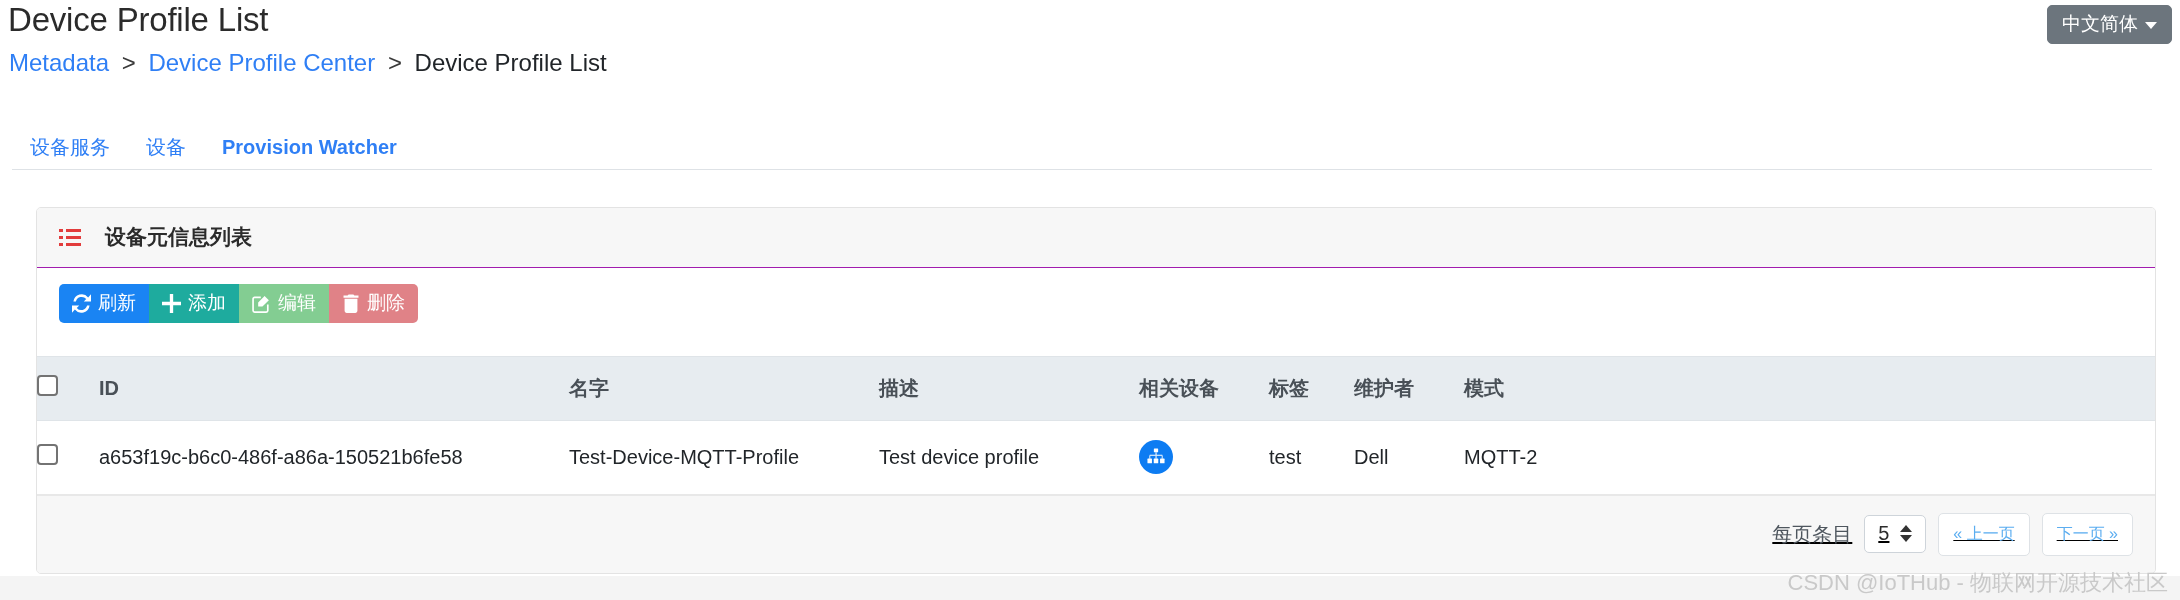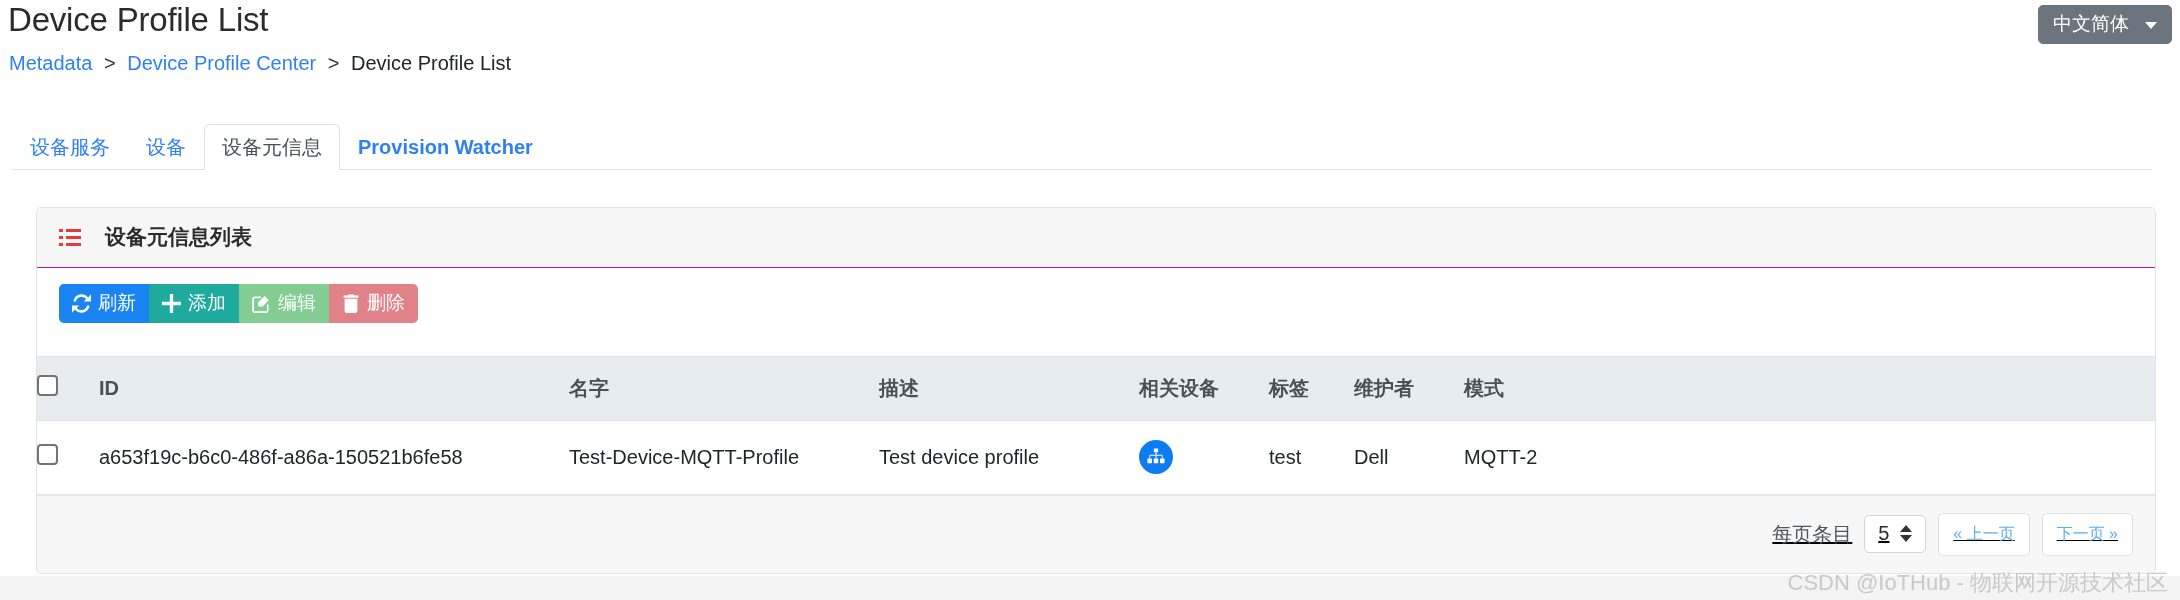--- a/index.html
+++ b/index.html
@@ -22,21 +22,21 @@
     left: 8px; top: 0px;
     font-size: 33px;
     font-weight: 400;
     color: #2b2b2b;
     letter-spacing: -0.2px;
     line-height: 40px;
   }
   .breadcrumb {
     position: absolute;
     left: 9px; top: 50px;
-    font-size: 20px;
+    font-size: 24px;
     line-height: 26px;
     color: #212529;
     white-space: nowrap;
   }
   .breadcrumb a {
     color: #2f7ff5;
     text-decoration: none;
   }
   .breadcrumb .sep {
     color: #3a3a3a;
@@ -51,21 +51,21 @@
     color: #ffffff;
     border: 1px solid #6c757d;
     border-radius: 5px;
     padding: 7px 14px 8px 14px;
     font-size: 19px;
     line-height: 22px;
     cursor: pointer;
     white-space: nowrap;
     display: flex;
     align-items: center;
-    gap: 16px;
+    gap: 7px;
   }
   .caret-down {
     width: 0; height: 0;
     border-left: 6px solid transparent;
     border-right: 6px solid transparent;
     border-top: 7px solid #ffffff;
     display: inline-block;
     margin-top: 2px;
   }
 
@@ -309,21 +309,20 @@
   </div>
 
   <div class="lang-button">
     <span>中文简体</span>
     <span class="caret-down"></span>
   </div>
 
   <div class="tabs">
     <div class="tab">设备服务</div>
     <div class="tab">设备</div>
-    <div class="tab active">设备元信息</div>
     <div class="tab bold">Provision Watcher</div>
   </div>
 
   <div class="card">
 
     <div class="card-header">
       <span class="list-icon">
         <i class="d" style="top:0"></i>
           <i class="b" style="top:0"></i>
         <i class="d" style="top:7px"></i>

